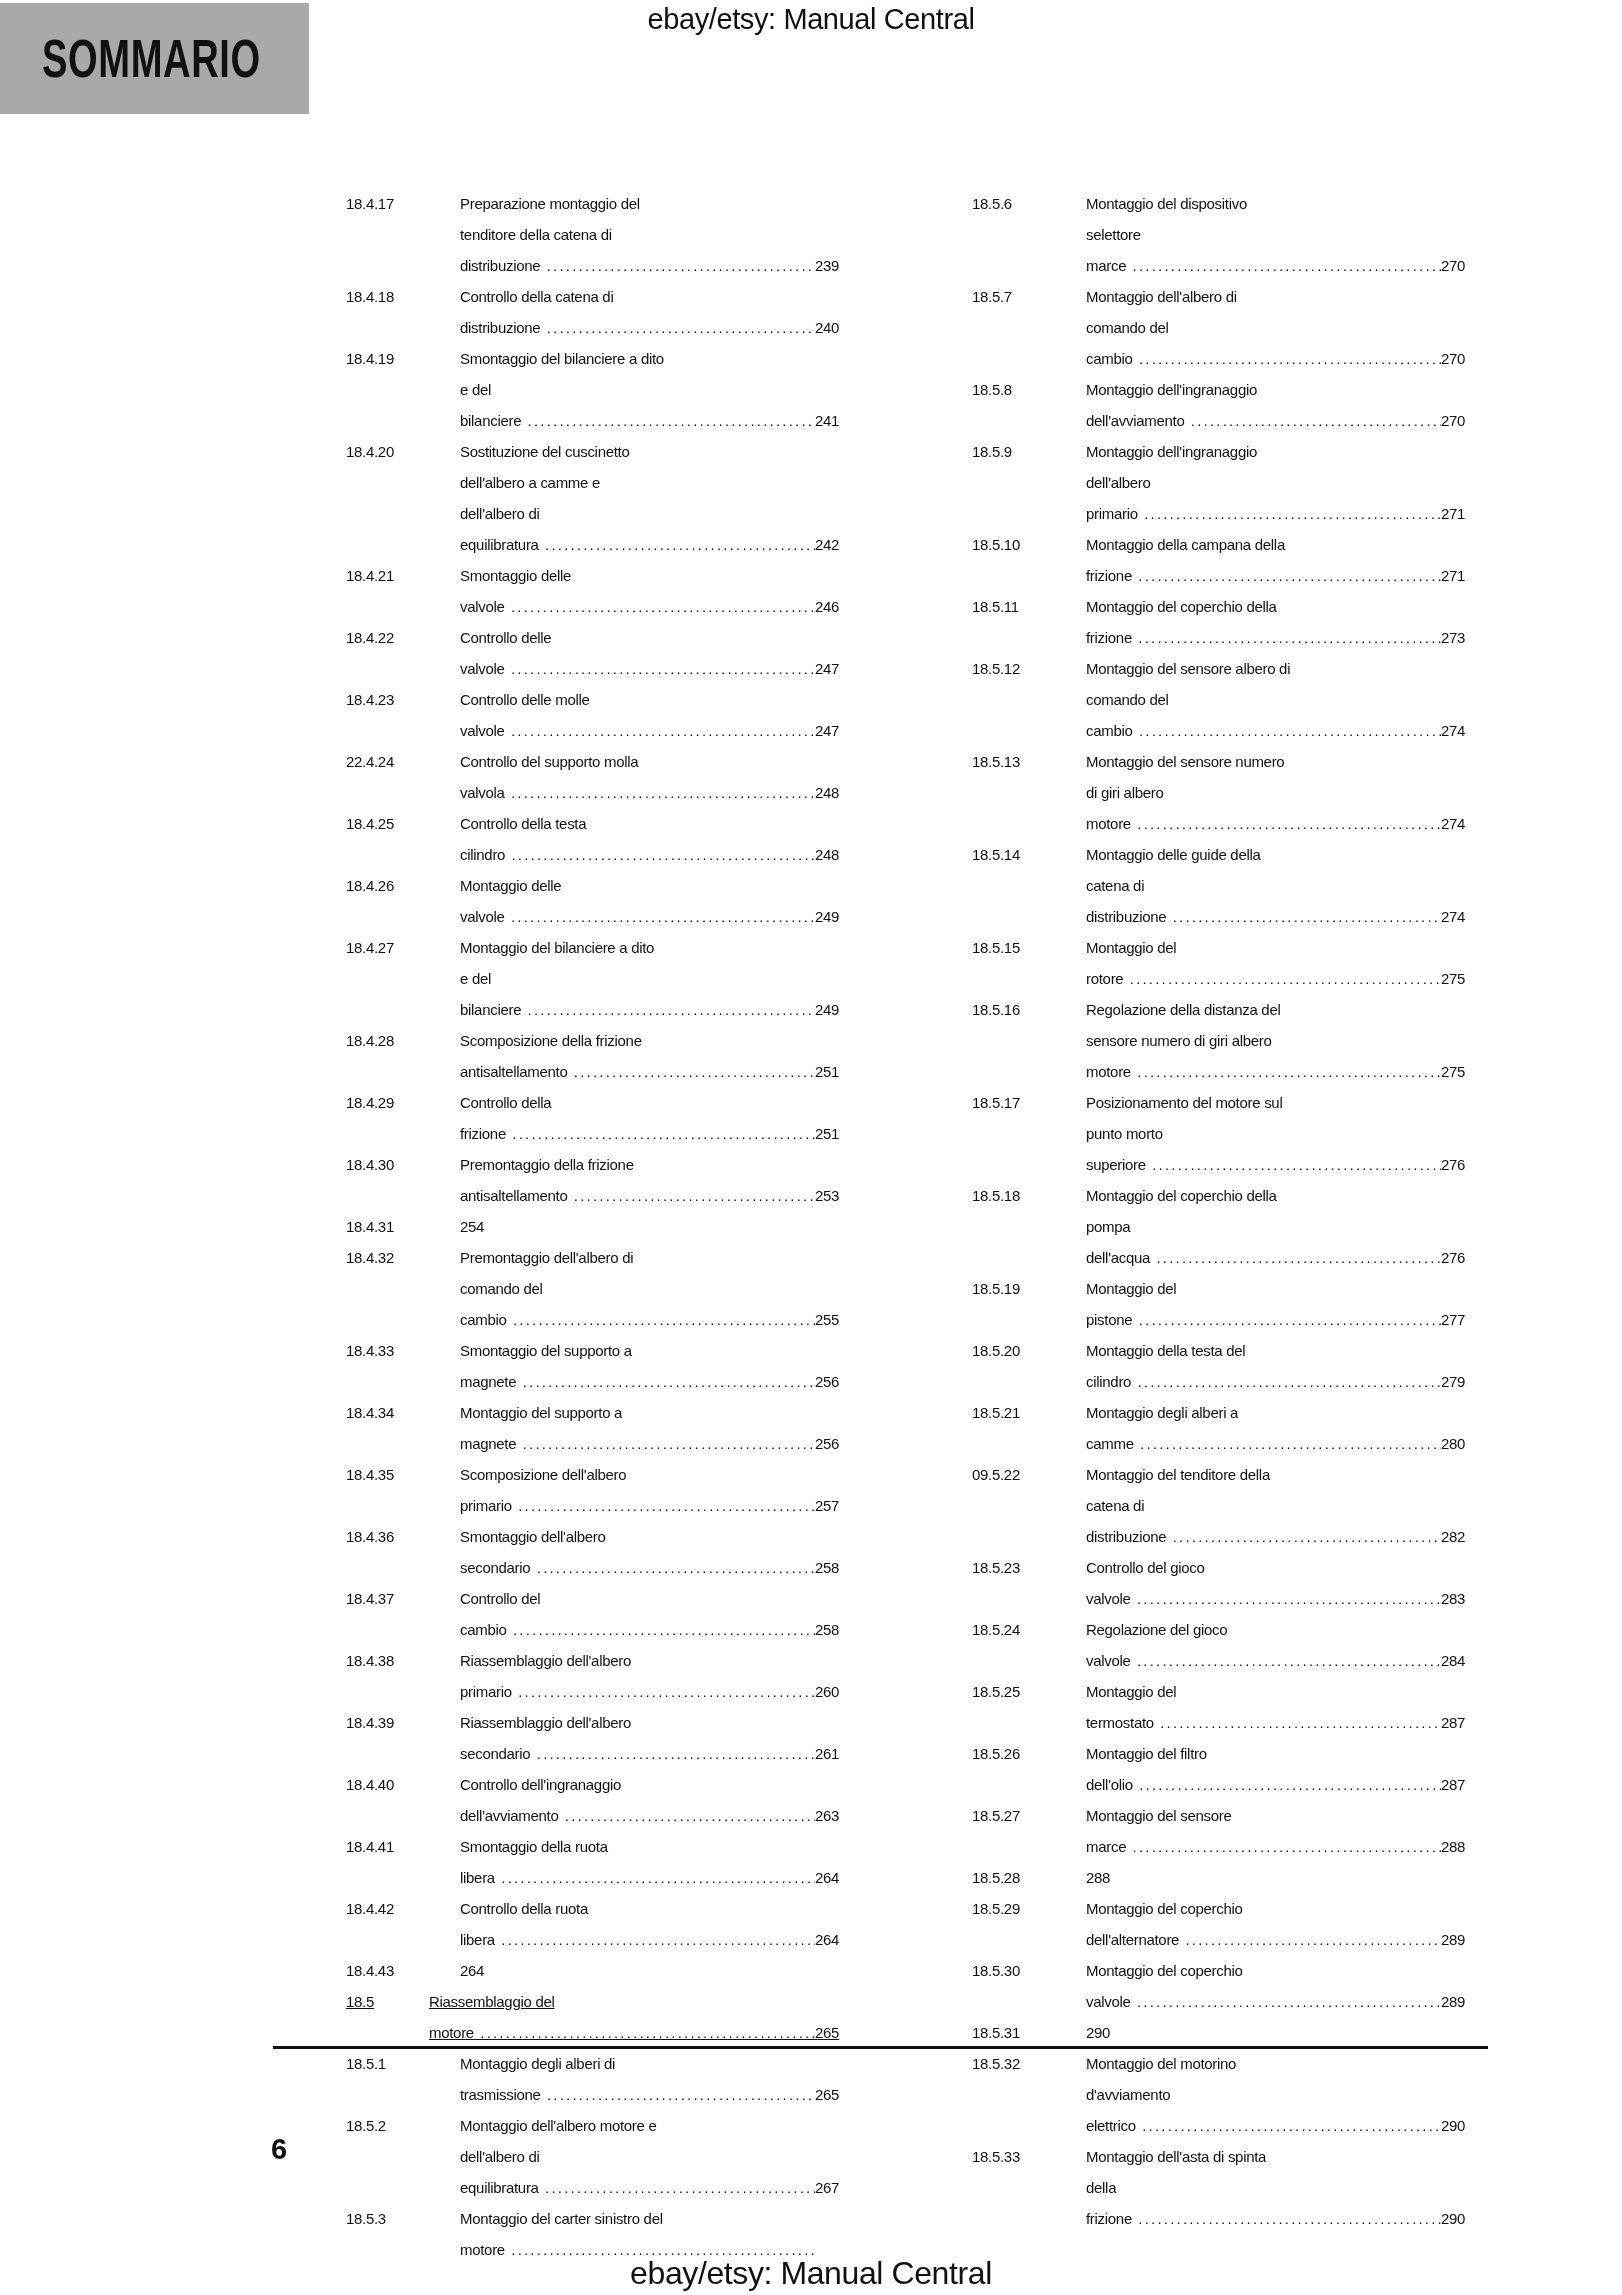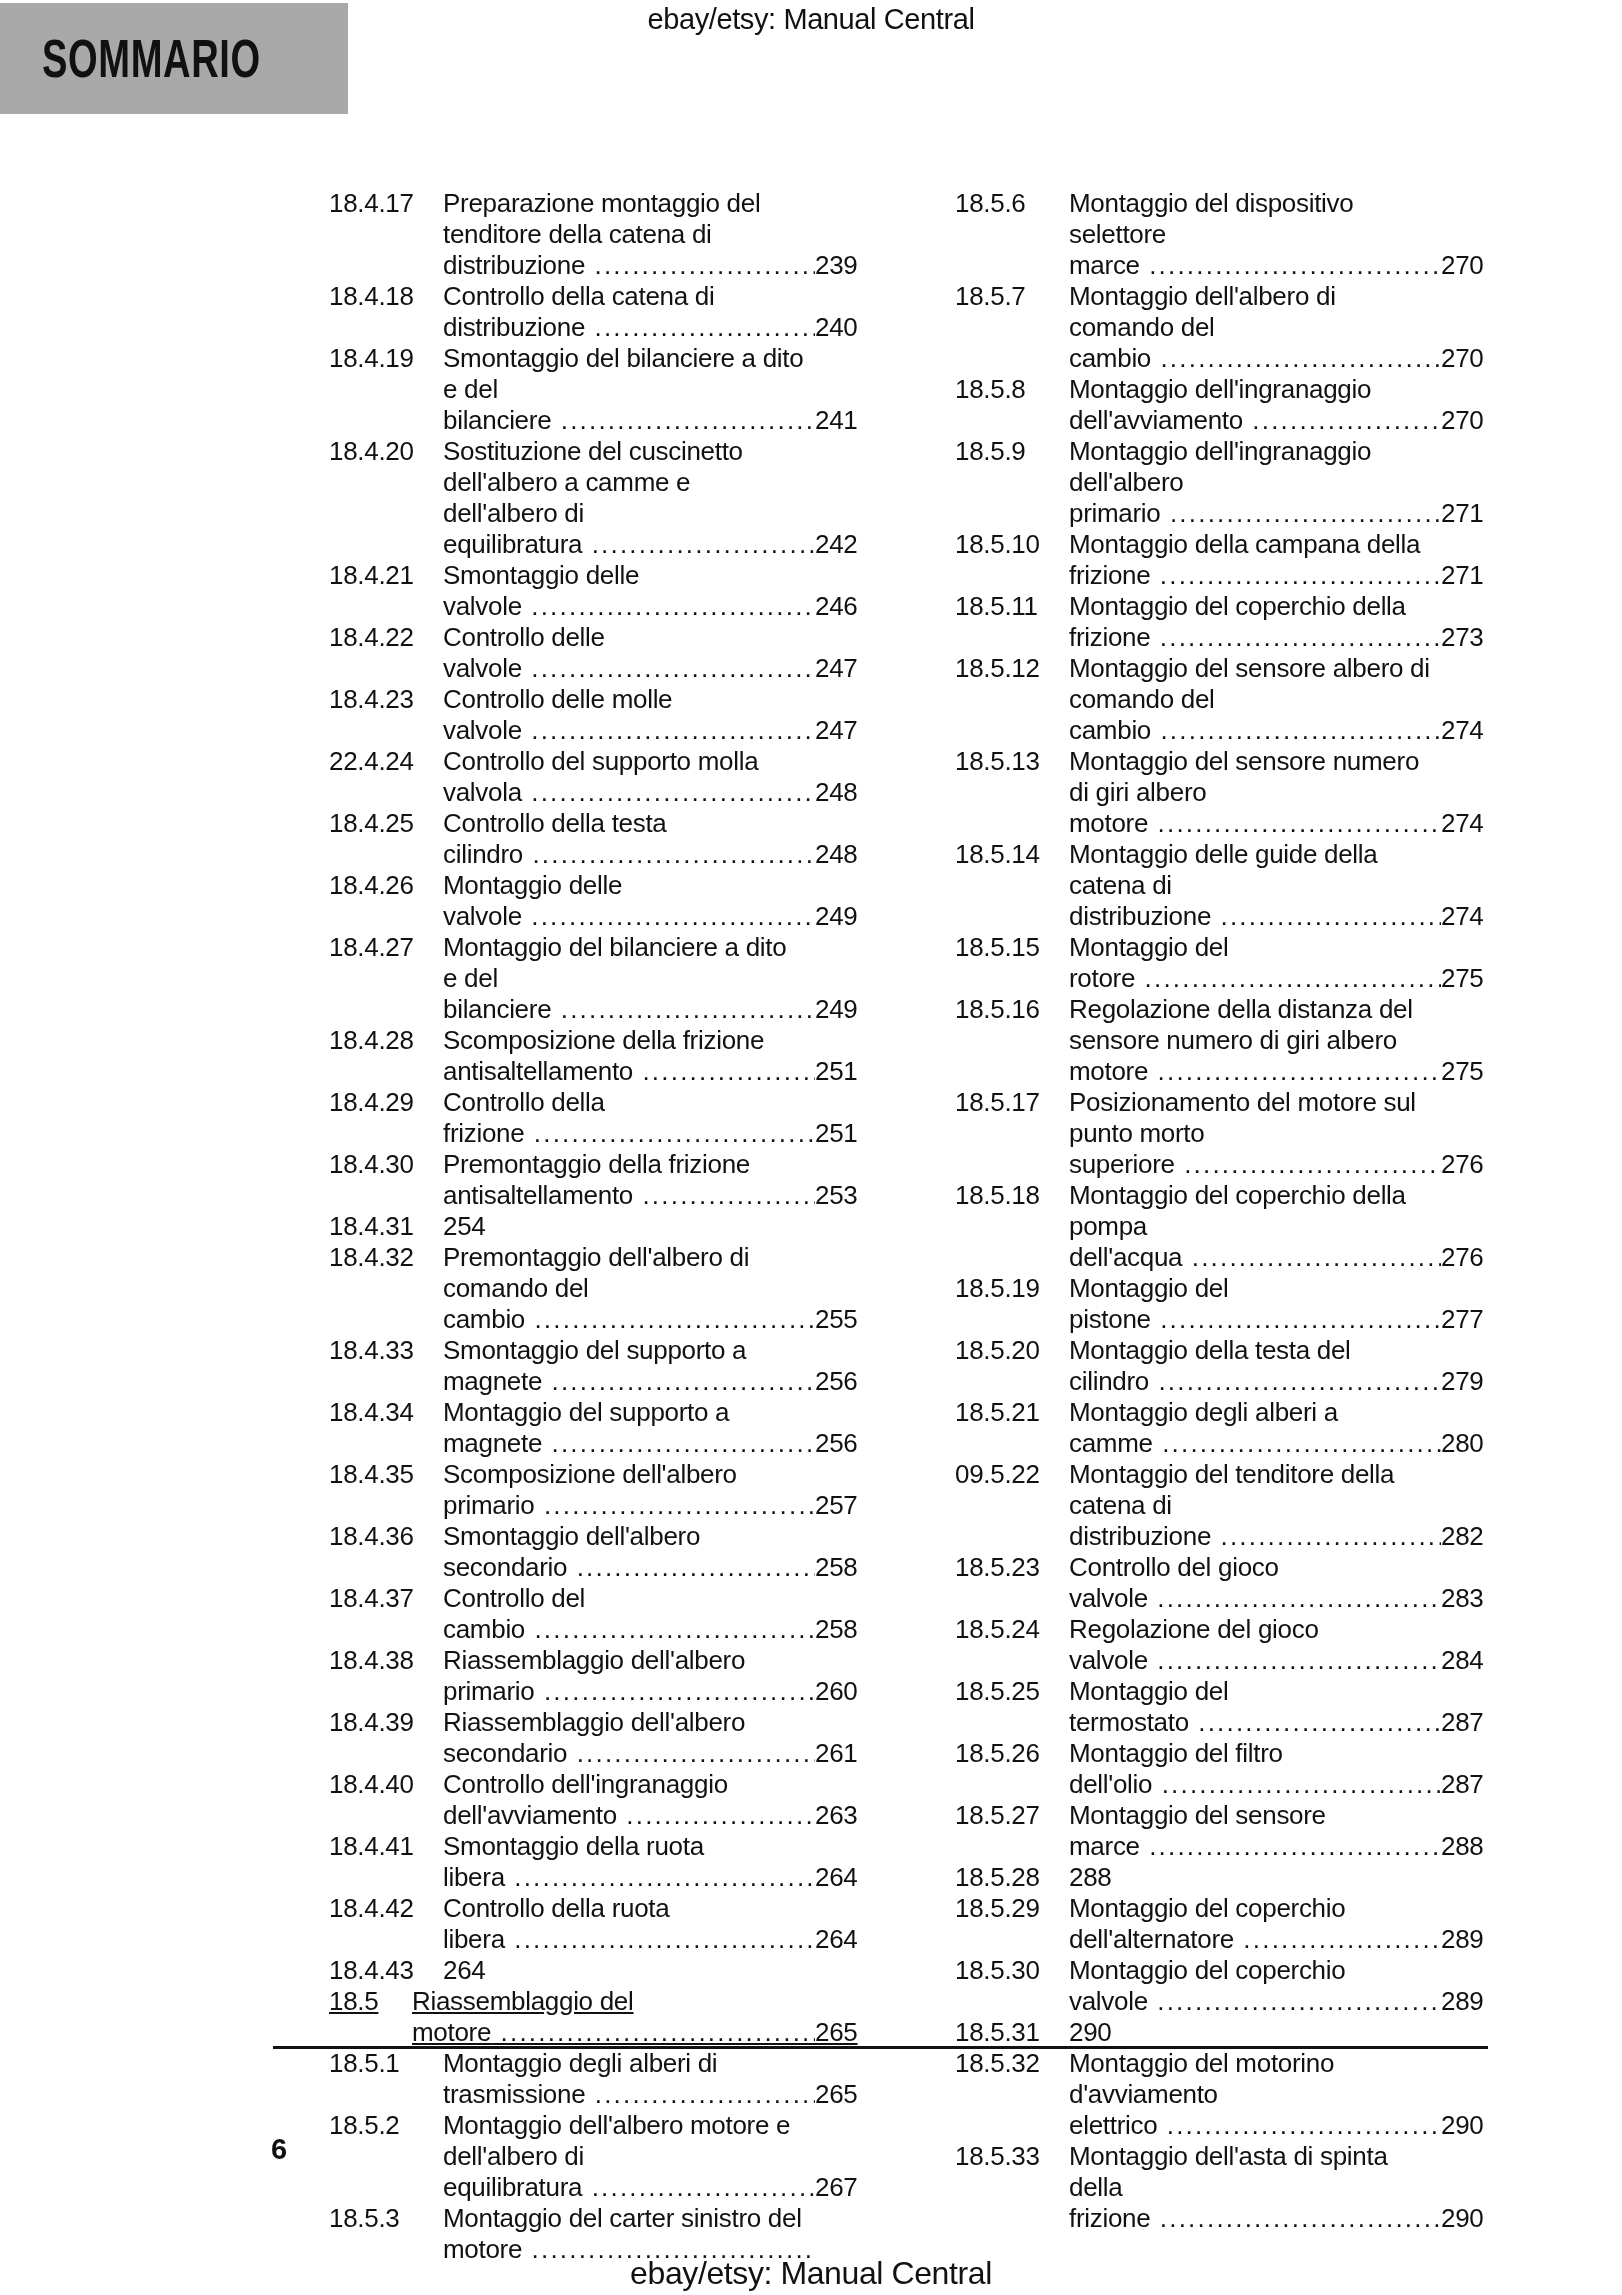--- a/index.html
+++ b/index.html
@@ -7,38 +7,38 @@
     --label-box-bg:#a9a9a9;
   }
   html,body{margin:0;padding:0;}
   body{
     width:1622px;height:2295px;position:relative;background:#ffffff;
     font-family:"Liberation Sans",sans-serif;color:var(--text-color);
     overflow:hidden;
   }
   
   .section-label{
-    position:absolute;left:0;top:2.5px;width:348px;height:111px;
+    position:absolute;left:0;top:2.5px;width:309px;height:111px;
     background:var(--label-box-bg);display:flex;align-items:center;
   }
   .section-label .lbl{
     font-size:53px;font-weight:bold;line-height:1;letter-spacing:0.8px;
     margin-left:42px;transform:scaleX(0.72);transform-origin:0 50%;
     white-space:nowrap;
   }
   .doc-title-top{
     position:absolute;top:3.3px;left:0;right:0;text-align:center;
     font-size:29px;line-height:33px;letter-spacing:-0.4px;
   }
   
   .toc{position:absolute;top:188px;left:329px;display:flex;gap:93px;}
   .toc-col{width:533px;}
   .entry{
     display:grid;grid-template-columns:114px 1fr 47px;
-    font-size:26px;line-height:31px;letter-spacing:-0.3px;
+    font-size:15px;line-height:31px;letter-spacing:-0.3px;margin-left:17px;
   }
   .entry.section{grid-template-columns:83px 1fr 47px;text-decoration:underline;}
   .entry .num{align-self:start;}
   .entry .mid{overflow:hidden;}
   .entry .t{white-space:pre-line;}
   .entry .t::after{
     content:"\00a0..................................................................";
     letter-spacing:2.2px;
   }
   .entry .pg{text-align:left;align-self:end;}

